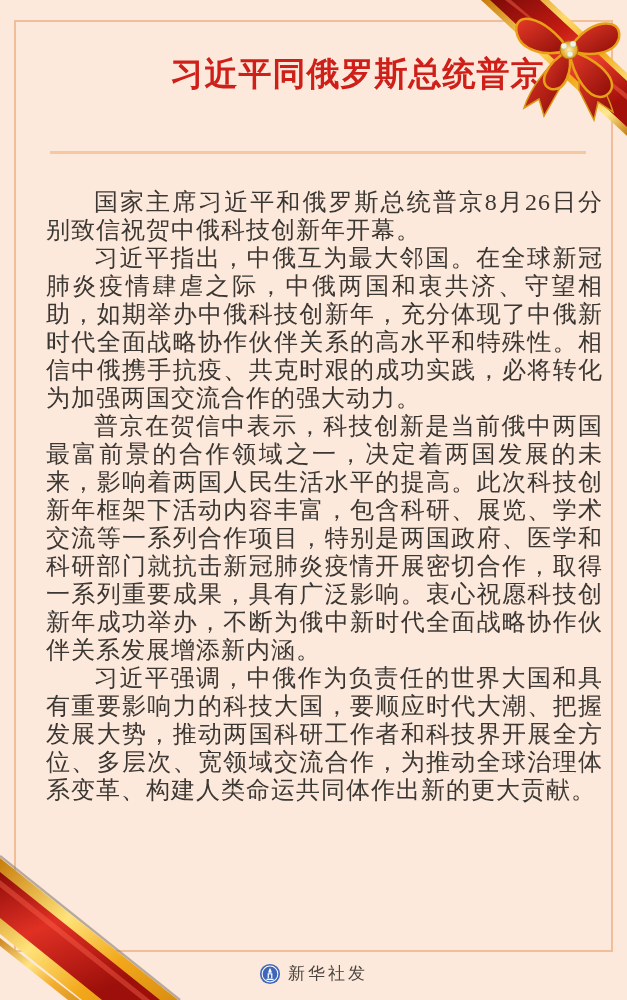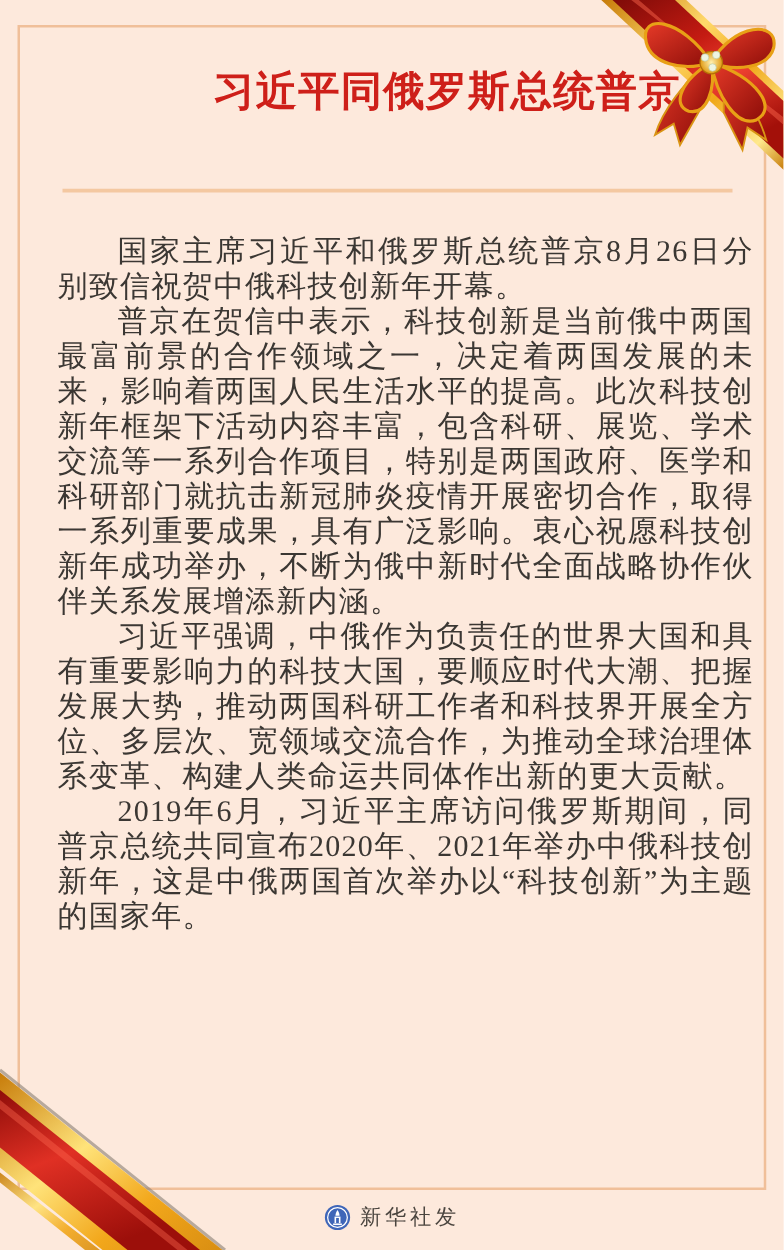--- a/index.html
+++ b/index.html
@@ -78,23 +78,23 @@
   <div class="frame"></div>
 
   <div class="title-block">
     <div>习近平同俄罗斯总统普京</div>
   </div>
 
   <div class="title-divider"></div>
 
   <div class="article">
     <p>国家主席习近平和俄罗斯总统普京8月26日分别致信祝贺中俄科技创新年开幕。</p>
+    <p>习近平指出，中俄互为最大邻国。在全球新冠肺炎疫情肆虐之际，中俄两国和衷共济、守望相助，如期举办中俄科技创新年，充分体现了中俄新时代全面战略协作伙伴关系的高水平和特殊性。相信中俄携手抗疫、共克时艰的成功实践，必将转化为加强两国交流合作的强大动力。</p>
     <p>普京在贺信中表示，科技创新是当前俄中两国最富前景的合作领域之一，决定着两国发展的未来，影响着两国人民生活水平的提高。此次科技创新年框架下活动内容丰富，包含科研、展览、学术交流等一系列合作项目，特别是两国政府、医学和科研部门就抗击新冠肺炎疫情开展密切合作，取得一系列重要成果，具有广泛影响。衷心祝愿科技创新年成功举办，不断为俄中新时代全面战略协作伙伴关系发展增添新内涵。</p>
     <p>习近平强调，中俄作为负责任的世界大国和具有重要影响力的科技大国，要顺应时代大潮、把握发展大势，推动两国科研工作者和科技界开展全方位、多层次、宽领域交流合作，为推动全球治理体系变革、构建人类命运共同体作出新的更大贡献。</p>
-    <p>2019年6月，习近平主席访问俄罗斯期间，同普京总统共同宣布2020年、2021年举办中俄科技创新年，这是中俄两国首次举办以“科技创新”为主题的国家年。</p>
   </div>
 
   <svg class="ribbon-tr" viewBox="0 0 200 170">
     <defs>
       <linearGradient id="goldGrad" x1="0" y1="0" x2="1" y2="1">
         <stop offset="0" stop-color="#c77c0a"></stop>
         <stop offset="0.35" stop-color="#ffd96b"></stop>
         <stop offset="0.6" stop-color="#f0a818"></stop>
         <stop offset="0.85" stop-color="#ffe98e"></stop>
         <stop offset="1" stop-color="#c77c0a"></stop>

